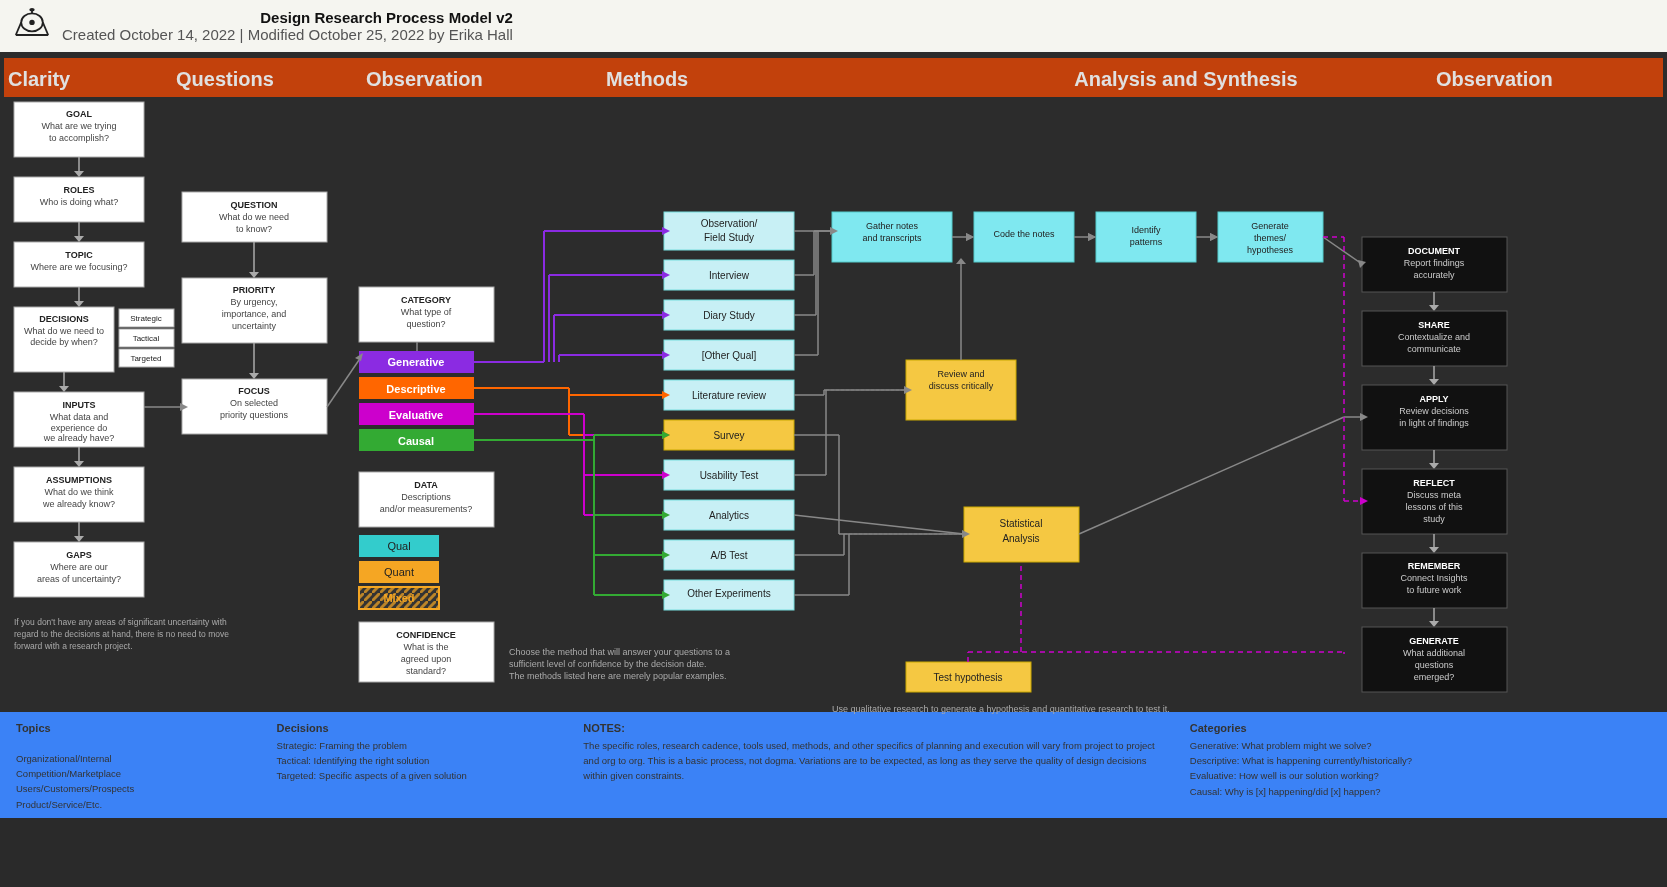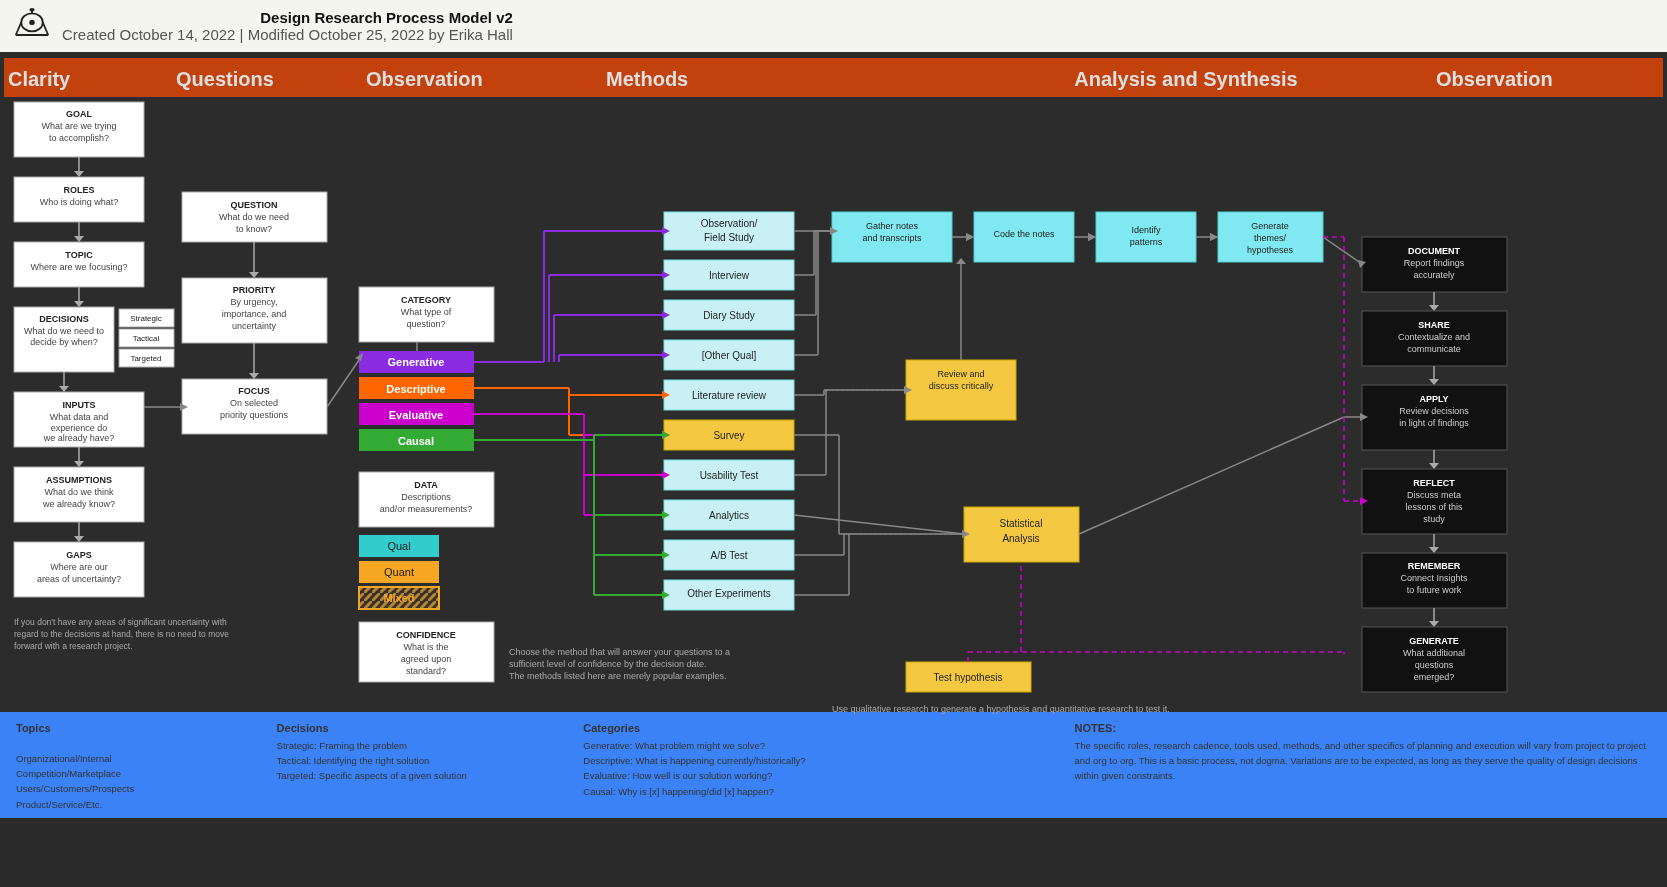--- a/index.html
+++ b/index.html
@@ -425,21 +425,21 @@
 
 <div style="background:#3b82f6; color:#333; padding:6px 16px; display:flex; gap:30px; font-family:Arial,sans-serif;">
   <div style="flex:1; min-width:160px;">
     <strong style="font-size:11px;">Topics</strong>
     <p style="font-size:9.5px; line-height:1.6; margin-top:15px;">Organizational/Internal<br>Competition/Marketplace<br>Users/Customers/Prospects<br>Product/Service/Etc.</p>
   </div>
   <div style="flex:1.2; min-width:200px;">
     <strong style="font-size:11px;">Decisions</strong>
     <p style="font-size:9.5px; line-height:1.6; margin-top:2px;">Strategic: Framing the problem<br>Tactical: Identifying the right solution<br>Targeted: Specific aspects of a given solution</p>
   </div>
+  <div style="flex:2.5;">
+    <strong style="font-size:11px;">NOTES:</strong>
+    <p style="font-size:9.5px; line-height:1.6; margin-top:2px;">The specific roles, research cadence, tools used, methods, and other specifics of planning and execution will vary from project to project and org to org. This is a basic process, not dogma. Variations are to be expected, as long as they serve the quality of design decisions within given constraints.</p>
+  </div>
   <div style="flex:2; min-width:260px;">
     <strong style="font-size:11px;">Categories</strong>
     <p style="font-size:9.5px; line-height:1.6; margin-top:2px;">Generative: What problem might we solve?<br>Descriptive: What is happening currently/historically?<br>Evaluative: How well is our solution working?<br>Causal: Why is [x] happening/did [x] happen?</p>
   </div>
-  <div style="flex:2.5;">
-    <strong style="font-size:11px;">NOTES:</strong>
-    <p style="font-size:9.5px; line-height:1.6; margin-top:2px;">The specific roles, research cadence, tools used, methods, and other specifics of planning and execution will vary from project to project and org to org. This is a basic process, not dogma. Variations are to be expected, as long as they serve the quality of design decisions within given constraints.</p>
-  </div>
 </div>
 
 </body></html>

